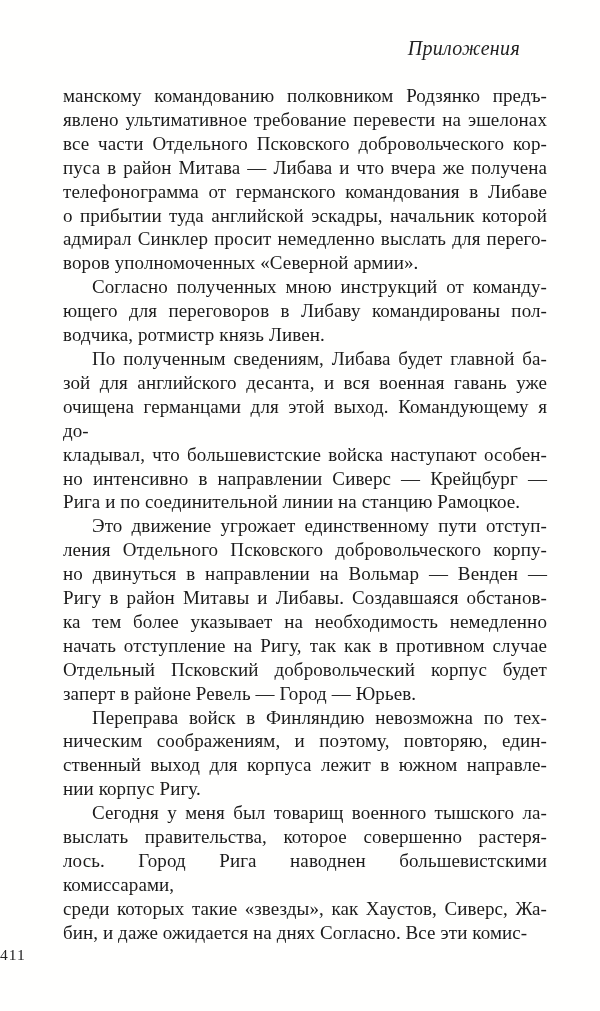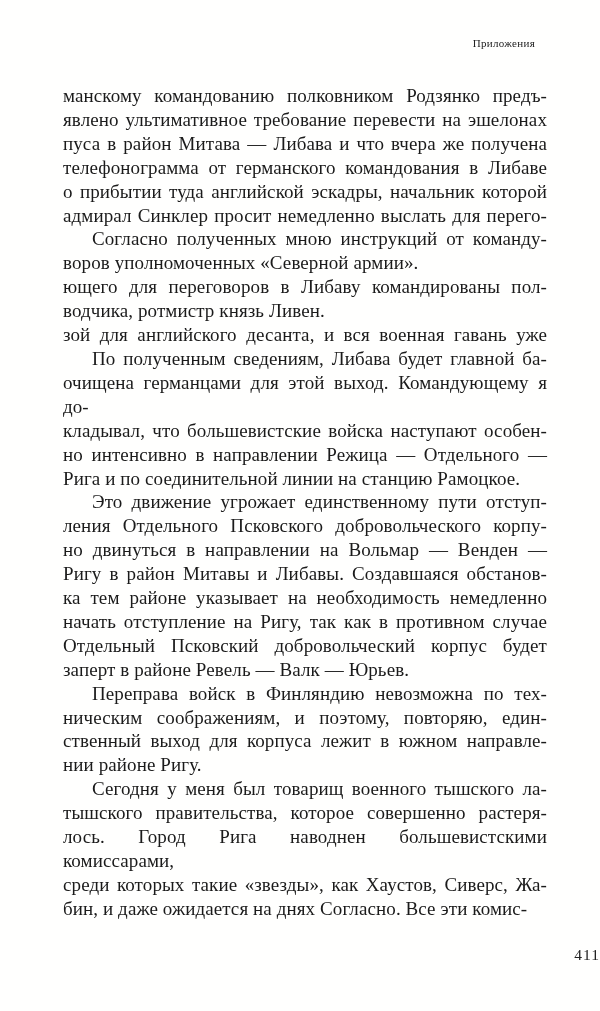--- a/index.html
+++ b/index.html
@@ -12,22 +12,23 @@
     width: 600px;
     height: 1011px;
     background: #fffffe;
     overflow: hidden;
     font-family: "Liberation Serif", "DejaVu Serif", serif;
     color: #1b1b1b;
   }
   .running-header {
     position: absolute;
     top: 37px;
-    right: 65px;
-    font-size: 11px;
+    right: 80px;
+    font-style: italic;
+    font-size: 20px;
     letter-spacing: 0.3px;
     color: #222222;
   }
   .body-text {
     position: absolute;
     top: 84px;
     left: 63px;
     width: 484px;
     font-size: 19px;
     line-height: 23.9px;
@@ -43,62 +44,63 @@
     text-align-last: left;
   }
   .line.first {
     text-indent: 29px;
   }
   .folio {
     position: absolute;
     top: 946px;
     left: 0;
     width: 100%;
-    text-align: right;
+    text-align: left;
     font-size: 15.5px;
     letter-spacing: 1px;
     color: #222222;
   }
 </style>
 </head>
 <body>
 
 <div class="page">
   <div class="running-header">Приложения</div>
 
   <div class="body-text">
       <div class="line">манскому командованию полковником Родзянко предъ-</div>
       <div class="line">явлено ультимативное требование перевести на эшелонах</div>
+      <div class="line">все части Отдельного Псковского добровольческого кор-</div>
       <div class="line">пуса в район Митава — Либава и что вчера же получена</div>
       <div class="line">телефонограмма от германского командования в Либаве</div>
       <div class="line">о прибытии туда английской эскадры, начальник которой</div>
       <div class="line">адмирал Синклер просит немедленно выслать для перего-</div>
+      <div class="line last">воров уполномоченных «Северной армии».</div>
       <div class="line first">Согласно полученных мною инструкций от команду-</div>
-      <div class="line last">воров уполномоченных «Северной армии».</div>
       <div class="line">ющего для переговоров в Либаву командированы пол-</div>
       <div class="line last">водчика, ротмистр князь Ливен.</div>
+      <div class="line first">По полученным сведениям, Либава будет главной ба-</div>
       <div class="line">зой для английского десанта, и вся военная гавань уже</div>
-      <div class="line first">По полученным сведениям, Либава будет главной ба-</div>
       <div class="line">очищена германцами для этой выход. Командующему я до-</div>
       <div class="line">кладывал, что большевистские войска наступают особен-</div>
-      <div class="line">но интенсивно в направлении Режица — Отдельного —</div>
+      <div class="line">но интенсивно в направлении Сиверс — Крейцбург —</div>
       <div class="line last">Рига и по соединительной линии на станцию Рамоцкое.</div>
       <div class="line first">Это движение угрожает единственному пути отступ-</div>
       <div class="line">ления Отдельного Псковского добровольческого корпу-</div>
       <div class="line">но двинуться в направлении на Вольмар — Венден —</div>
       <div class="line">Ригу в район Митавы и Либавы. Создавшаяся обстанов-</div>
-      <div class="line">ка тем районе указывает на необходимость немедленно</div>
+      <div class="line">ка тем более указывает на необходимость немедленно</div>
       <div class="line">начать отступление на Ригу, так как в противном случае</div>
       <div class="line">Отдельный Псковский добровольческий корпус будет</div>
-      <div class="line last">заперт в районе Ревель — Валк — Юрьев.</div>
+      <div class="line last">заперт в районе Ревель — Город — Юрьев.</div>
       <div class="line first">Переправа войск в Финляндию невозможна по тех-</div>
       <div class="line">ническим соображениям, и поэтому, повторяю, един-</div>
       <div class="line">ственный выход для корпуса лежит в южном направле-</div>
-      <div class="line last">нии районе Ригу.</div>
+      <div class="line last">нии корпус Ригу.</div>
       <div class="line first">Сегодня у меня был товарищ военного тышского ла-</div>
-      <div class="line">тышского правительства, которое совершенно растеря-</div>
+      <div class="line">выслать правительства, которое совершенно растеря-</div>
       <div class="line">лось. Город Рига наводнен большевистскими комиссарами,</div>
       <div class="line">среди которых такие «звезды», как Хаустов, Сиверс, Жа-</div>
       <div class="line last">бин, и даже ожидается на днях Согласно. Все эти комис-</div>
     </div>
 
   <div class="folio">411</div>
 </div>
 
 </body></html>

